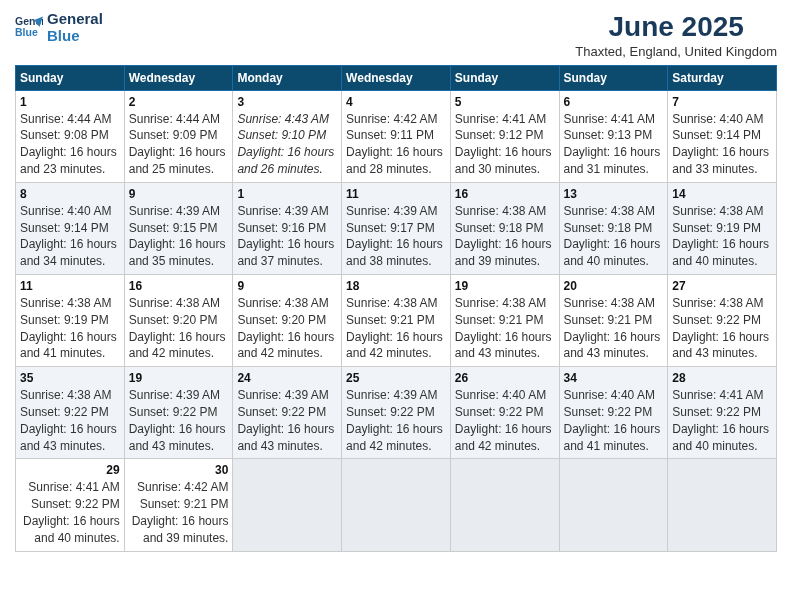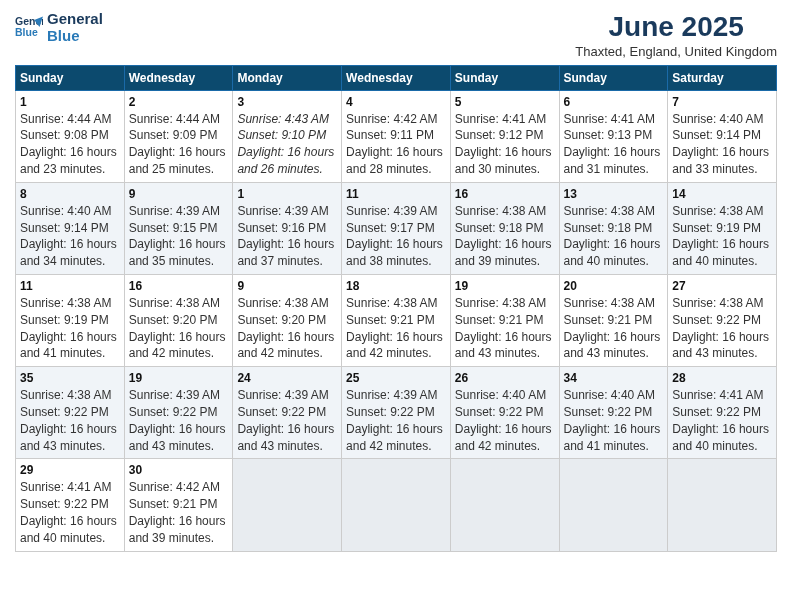--- a/index.html
+++ b/index.html
@@ -84,20 +84,21 @@
     .day-info {
       font-size: 12px;
       color: #333;
       line-height: 1.4;
     }
     .empty-cell {
       background: #e8ecf0 !important;
     }
     .last-row td {
       height: 72px;
+      text-align: right;
     }
   </style>
 </head>
 <body>
 
 <div class="page">
   <div class="header">
     <div class="logo">
       <svg class="logo-icon" viewBox="0 0 32 32" xmlns="http://www.w3.org/2000/svg">
         <text x="0" y="14" font-size="12" font-weight="bold" fill="#1a3a5c">General</text>

